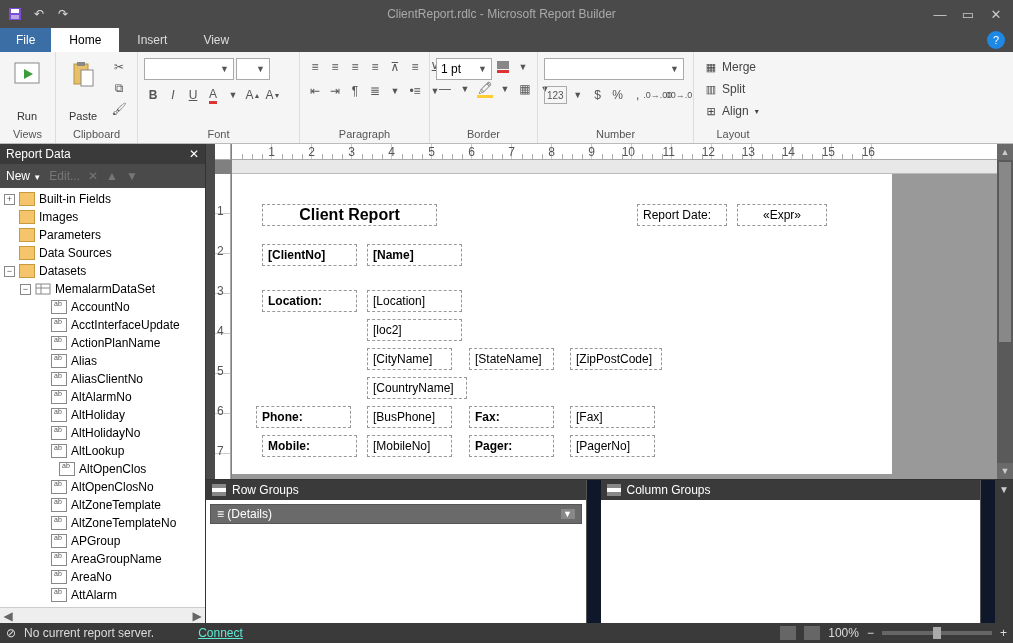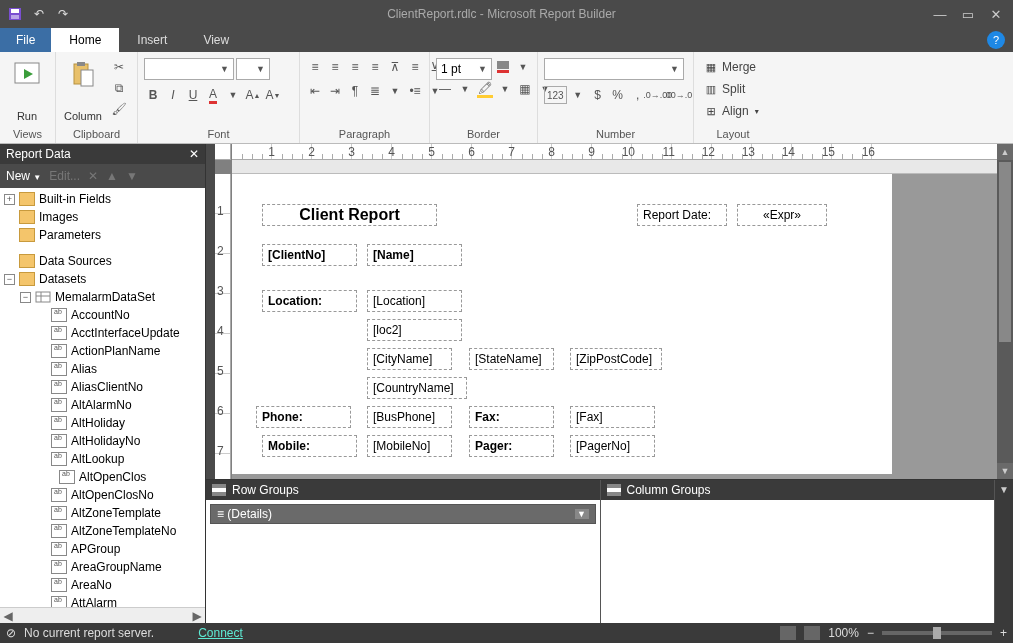--- a/index.html
+++ b/index.html
@@ -74,21 +74,21 @@
 .page { position: absolute; left: 0; top: 0; width: 660px; height: 300px; background: #fff; }
 .cell { position: absolute; border: 1px dashed #999; background: #fff; padding: 3px 5px; font-size: 12px; display: flex; align-items: center; }
 .cell.bold { font-weight: bold; }
 .cell.title { font-size: 16px; justify-content: center; }
 .vscroll { position: absolute; right: 0; top: 0; width: 16px; bottom: 0; background: #5a5a5a; }
 .vscroll .up, .vscroll .down { height: 16px; background: #6a6a6a; color: #ccc; display: flex; align-items: center; justify-content: center; font-size: 9px; cursor: pointer; }
 .vscroll .down { position: absolute; bottom: 0; width: 100%; }
 .vscroll .thumb { position: absolute; left: 2px; right: 2px; top: 18px; height: 180px; background: #888; cursor: pointer; }
 
 
-.groupspanel { position: absolute; left: 206px; right: 0; bottom: 20px; height: 144px; background: #0f172a; display: flex; border-top: 1px solid #333; }
+.groupspanel { position: absolute; left: 206px; right: 0; bottom: 20px; height: 144px; background: #0f172a; display: flex; border-top: 1px solid #333; gap: 14px; }
 .grouphalf { flex: 1; display: flex; flex-direction: column; border-right: 1px solid #555; }
 .grouphalf .ghdr { height: 20px; background: #3a3a3a; color: #fff; display: flex; align-items: center; gap: 6px; padding: 0 6px; }
 .grouphalf .ghdr .gico { width: 14px; height: 12px; background: linear-gradient(#888 33%, #fff 33% 66%, #888 66%); }
 .grouphalf .gbody { flex: 1; background: #fff; }
 .grouprow { margin: 4px; height: 20px; background: #6a6a6a; color: #fff; display: flex; align-items: center; padding: 0 6px; border: 1px solid #555; cursor: pointer; }
 .grouprow .dd { margin-left: auto; background: #888; width: 14px; text-align: center; font-size: 9px; }
 .groupspanel .collapse { width: 18px; background: #3a3a3a; color: #ccc; display: flex; align-items: flex-start; justify-content: center; padding-top: 4px; cursor: pointer; font-size: 10px; }
 
 
 .statusbar { position: absolute; left: 0; right: 0; bottom: 0; height: 20px; background: #3a3a3a; color: #ddd; display: flex; align-items: center; padding: 0 6px; gap: 8px; font-size: 11px; }
@@ -151,21 +151,21 @@
   <div class="group" style="width:82px">
     <div class="body">
       <div class="bigbtn">
         <span class="ico">
             <svg width="28" height="28">
               <rect x="5" y="4" width="14" height="20" fill="#e8c06a" stroke="#b7923f"></rect>
               <rect x="8" y="2" width="8" height="4" fill="#888"></rect>
               <rect x="12" y="10" width="12" height="16" fill="#fff" stroke="#888"></rect>
             </svg>
           </span>
-        <span class="txt">Column</span>
+        <span class="txt">Paste</span>
       </div>
       <div class="smallcol">
         <span class="smallbtn">✂</span>
         <span class="smallbtn">⧉</span>
         <span class="smallbtn">🖌</span>
       </div>
     </div>
     <div class="label">Clipboard</div>
   </div>
 
@@ -313,21 +313,21 @@
       <div class="treeitem" style="padding-left: 4px;">
         <span class="exp none"></span>
         <span class="ico folder"></span>
         <span>Images</span>
       </div>
       <div class="treeitem" style="padding-left: 4px;">
         <span class="exp none"></span>
         <span class="ico folder"></span>
         <span>Parameters</span>
       </div>
-      <div class="treeitem" style="padding-left: 4px; margin-top: 8px;">
+      <div class="treeitem" style="padding-left: 4px;">
         <span class="exp none"></span>
         <span class="ico folder"></span>
         <span>Data Sources</span>
       </div>
       <div class="treeitem" style="padding-left: 4px;">
         <span class="exp">−</span>
         <span class="ico folder"></span>
         <span>Datasets</span>
       </div>
       <div class="treeitem" style="padding-left: 20px;">

